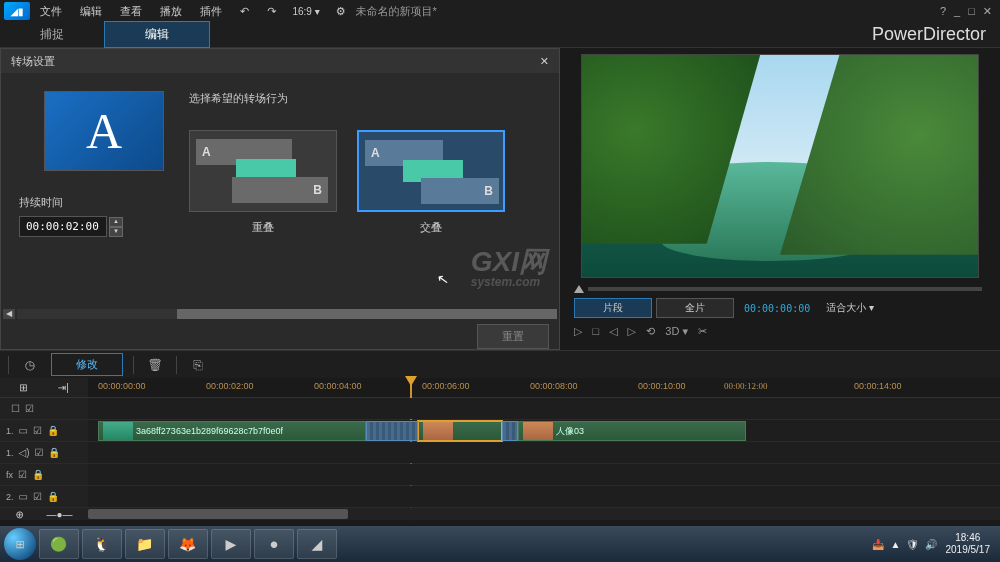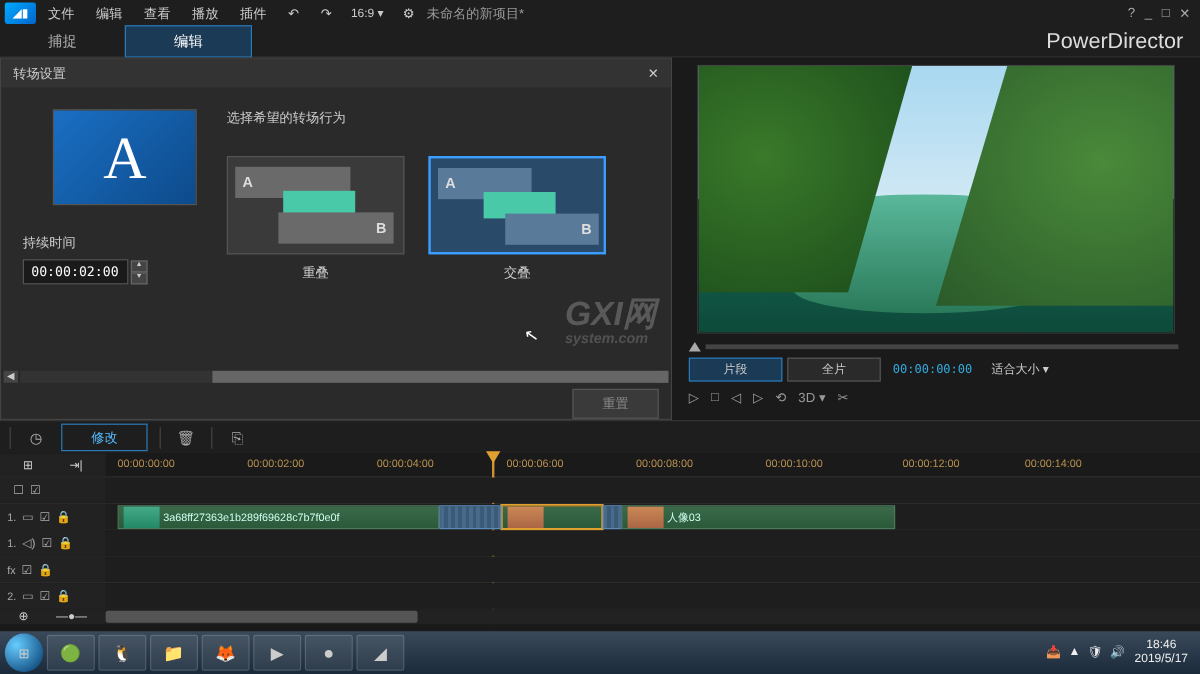--- a/index.html
+++ b/index.html
@@ -229,21 +229,21 @@
       <span class="tiny-icon">⇥|</span>
     </div>
     <div class="tl-ruler" id="ruler">
       <div class="tl-playhead"></div>
     <span class="tl-tick" style="left: 10px;">00:00:00:00</span>
         <span class="tl-tick" style="left: 118px;">00:00:02:00</span>
         <span class="tl-tick" style="left: 226px;">00:00:04:00</span>
         <span class="tl-tick" style="left: 334px;">00:00:06:00</span>
         <span class="tl-tick" style="left: 442px;">00:00:08:00</span>
         <span class="tl-tick" style="left: 550px;">00:00:10:00</span>
-        <span class="tl-tick" style="left: 664px;">00:00:12:00</span>
+        <span class="tl-tick" style="left: 636px; font-family: Liberation Serif, serif;">00:00:12:00</span>
         <span class="tl-tick" style="left: 766px;">00:00:14:00</span>
       </div>
   </div>
   <div id="tracks">
       <div class="tl-track">
         <div class="tl-track-head">
           <span></span>
           <span class="tiny-icon">☐</span>
           <span class="tiny-icon">☑</span>
         </div>

